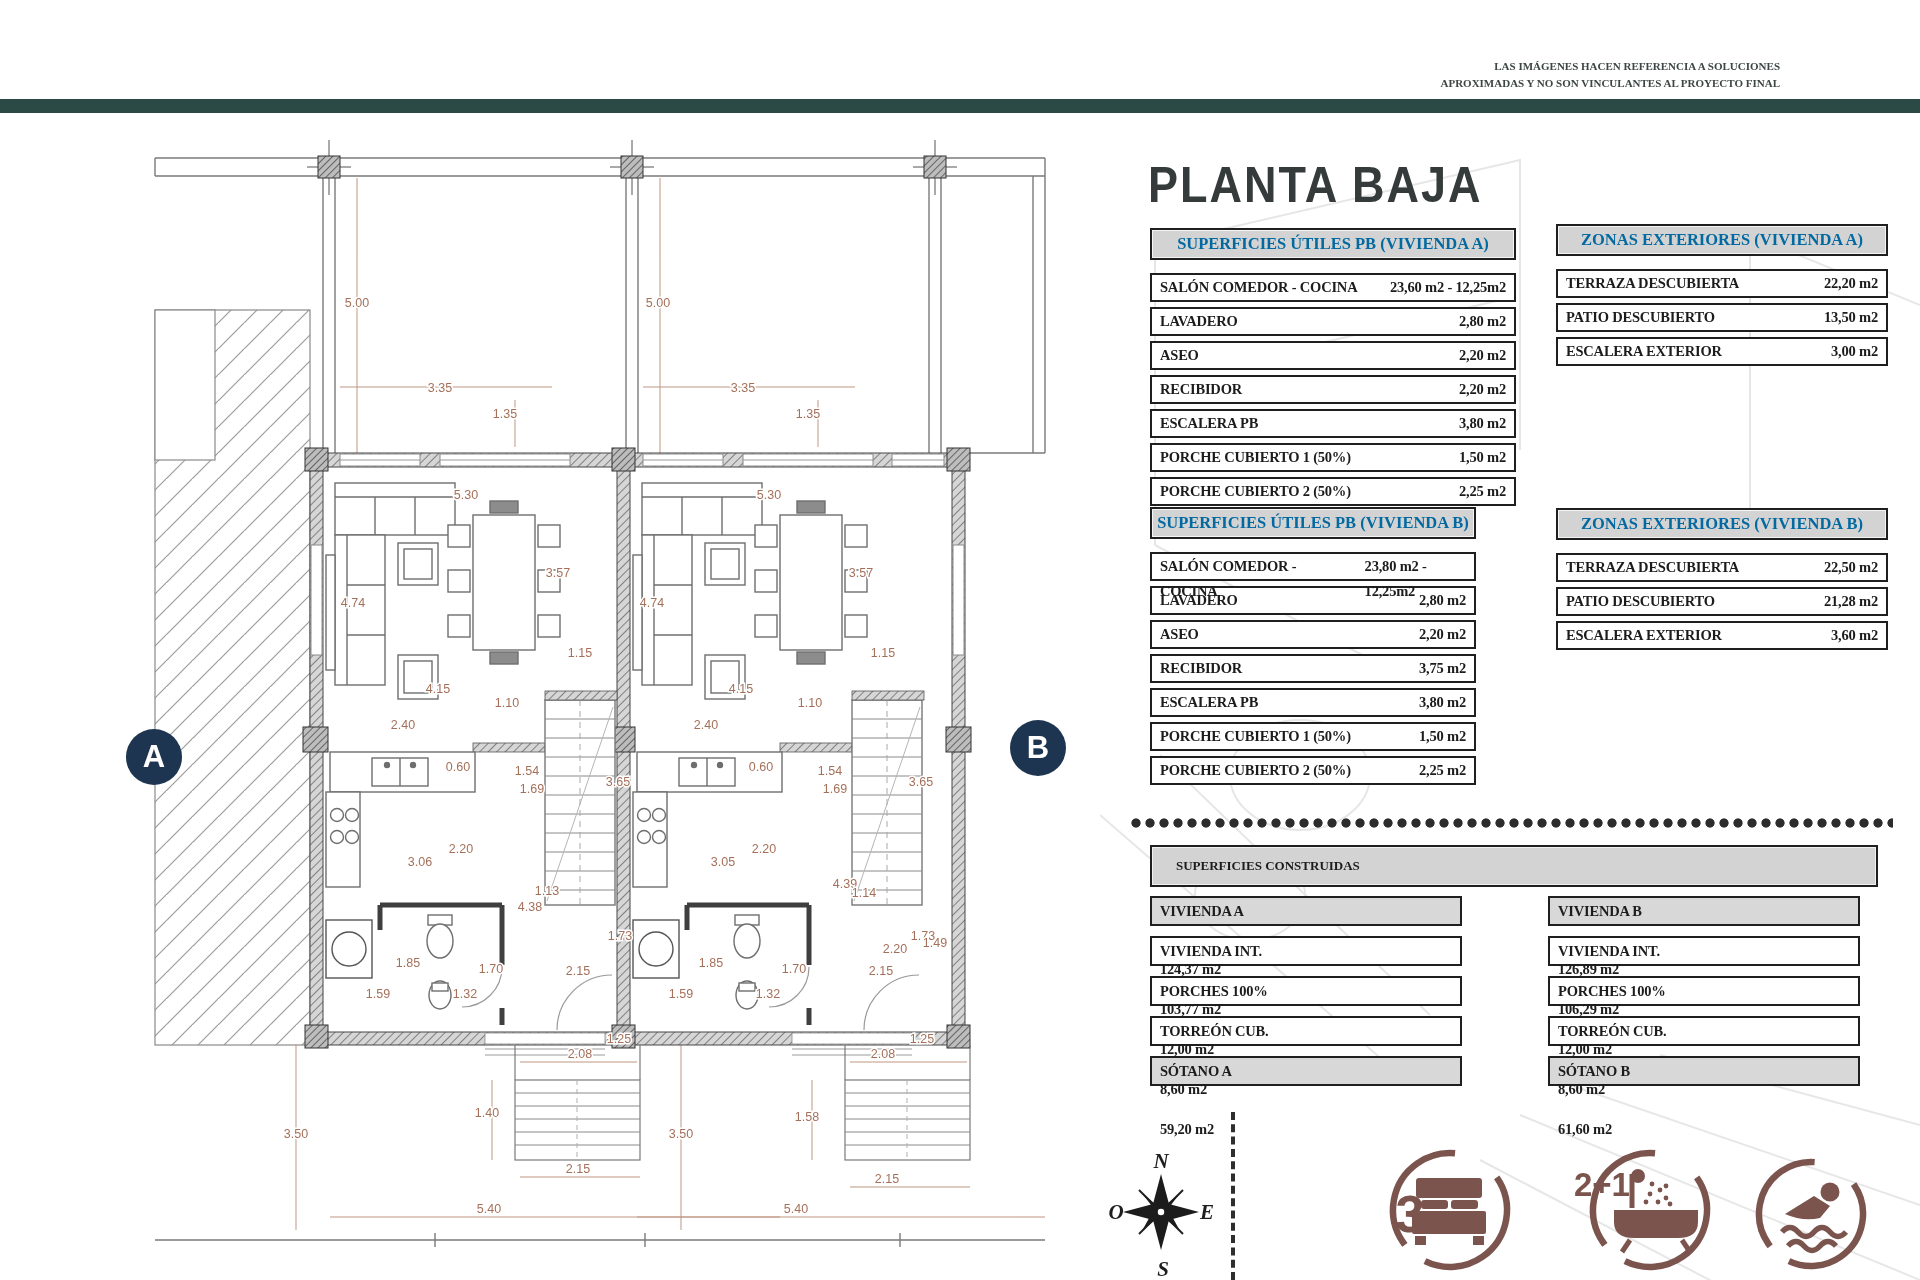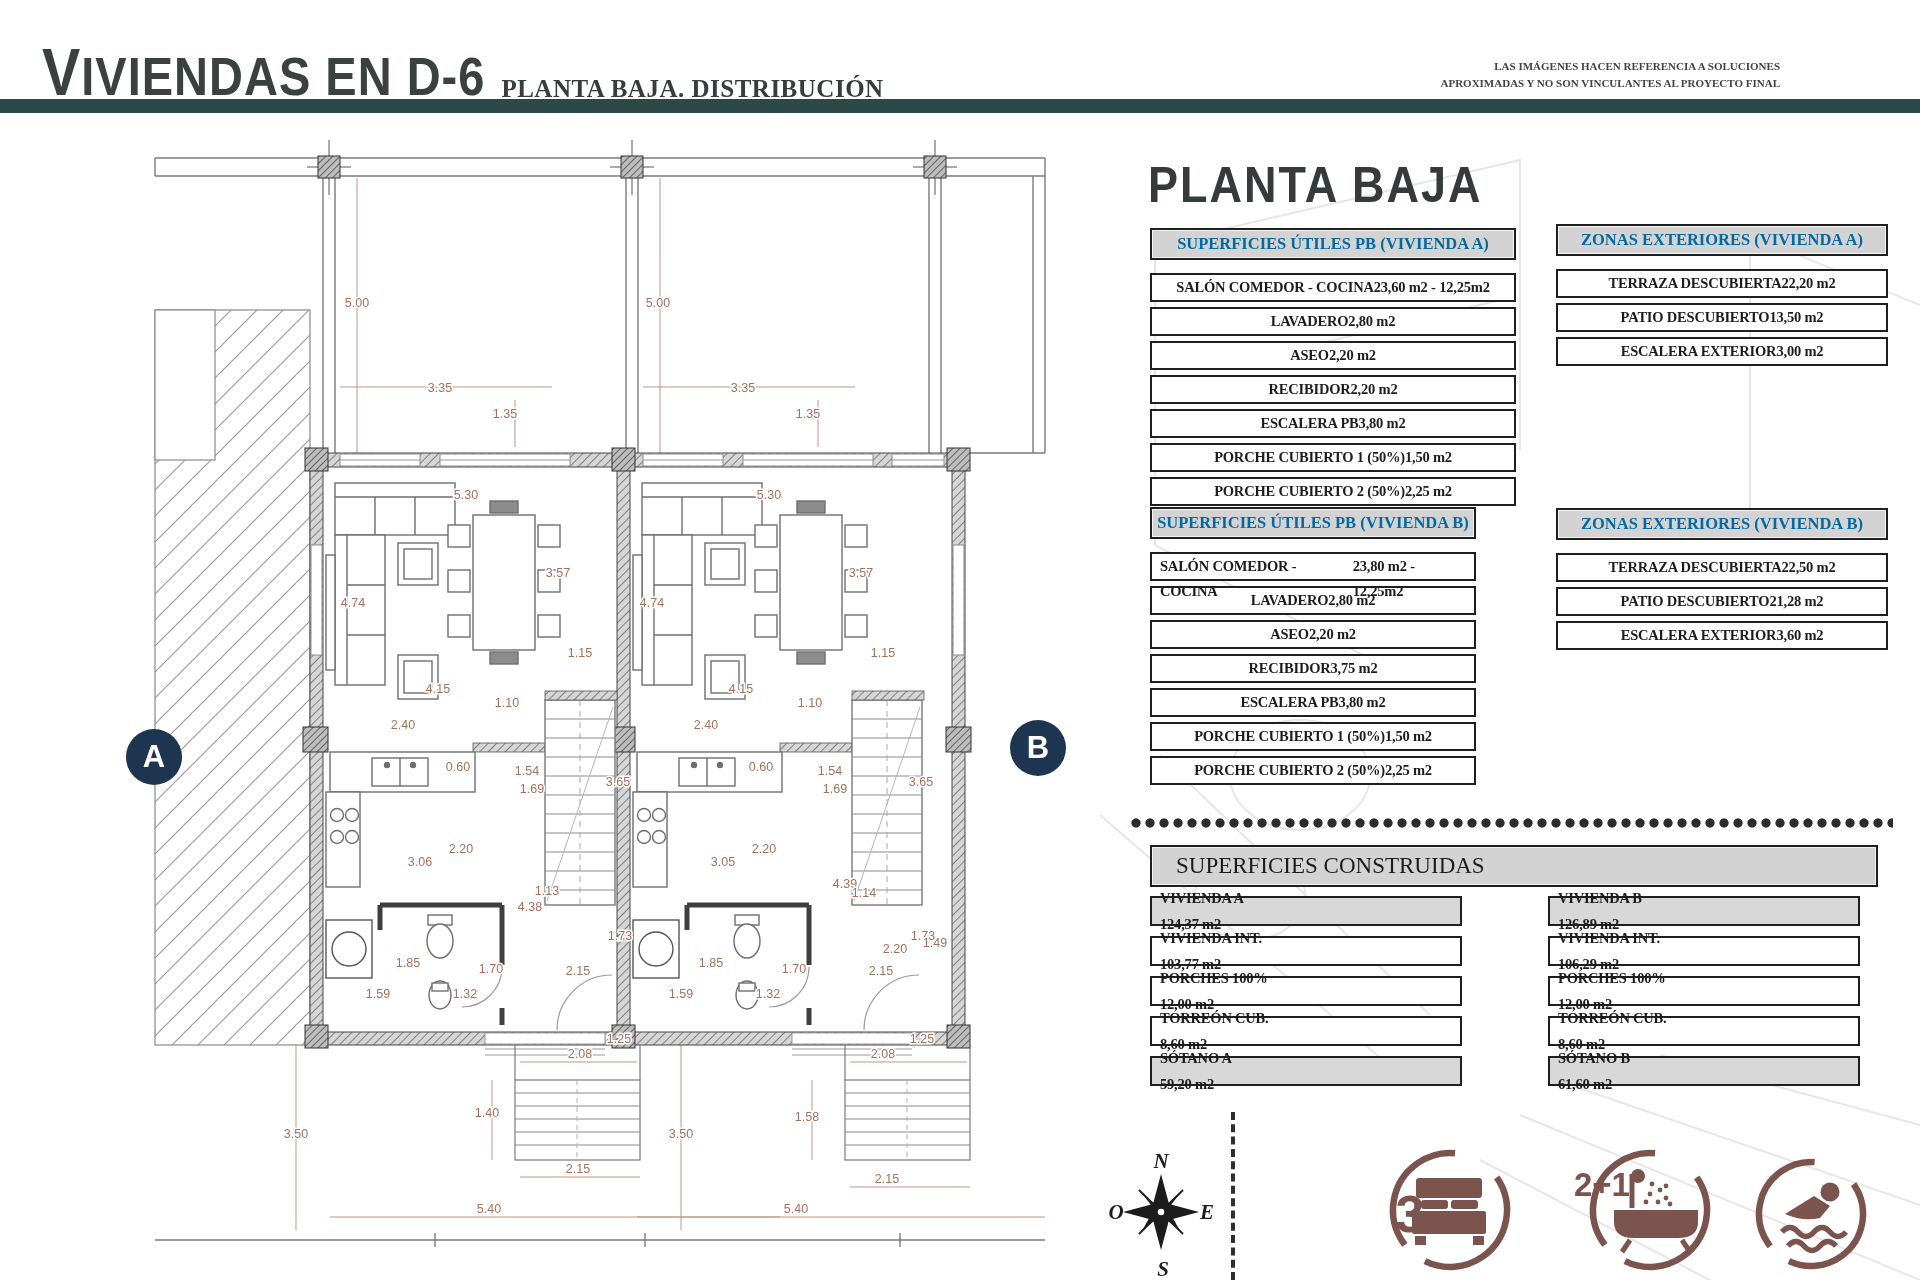--- a/index.html
+++ b/index.html
@@ -17,27 +17,27 @@
   .teal-bar{position:absolute;left:0;top:99px;width:1920px;height:14px;background:#2c4a45;}
   
   .pb-title{position:absolute;left:1148px;top:156px;font-size:45px;font-weight:bold;color:#343b3a;
             letter-spacing:2px;font-family:"Liberation Sans",sans-serif;
             transform:scaleY(1.12);transform-origin:left top;}
   .data-table{position:absolute;}
   .t-header{height:28px;line-height:28px;text-align:center;background:#d3d3d3;
             border:2px solid #1f1f1f;box-shadow:inset 0 0 0 1px #f5f5f5;
             font-size:16.5px;font-weight:bold;color:#0369a1;margin-bottom:13px;}
   .t-row{height:25px;line-height:25px;background:#fff;border:2px solid #1f1f1f;
-         margin-bottom:5px;display:flex;justify-content:center;
-         font-size:14.5px;font-weight:bold;color:#1c1c1c;padding:0 8px;letter-spacing:-0.2px;}
+         margin-bottom:5px;display:flex;justify-content:space-between;
+         font-size:14.5px;font-weight:bold;color:#1c1c1c;padding:0 8px;letter-spacing:-0.2px;gap:32px;}
   .t-row.shaded{background:#d8d8d8;}
   .construidas .t-row{height:26px;line-height:26px;margin-bottom:10px;flex-direction:column;}
   .c-header{position:absolute;left:1150px;top:845px;width:700px;height:38px;line-height:38px;
             background:#d3d3d3;border:2px solid #1f1f1f;box-shadow:inset 0 0 0 1px #f0f0f0;
-            font-size:23px;font-weight:normal;color:#1c1c1c;padding-left:24px;}
+            font-size:13px;font-weight:bold;color:#1c1c1c;padding-left:24px;}
   .dotted-line{position:absolute;left:1131px;top:818px;width:762px;height:10px;
                background:radial-gradient(circle at 5px 5px,#2c2c2c 4.2px,transparent 5px);
                background-size:14px 10px;background-repeat:repeat-x;}
   .dash-sep{position:absolute;left:1231px;top:1112px;height:168px;width:0;
             border-left:4.5px dashed #2e2e2e;}
   
   .plan-svg{position:absolute;left:140px;top:115px;}
   .badge{position:absolute;width:56px;height:56px;border-radius:50%;background:#1d3550;
          color:#fff;font-family:"Liberation Sans",sans-serif;font-weight:bold;font-size:31px;
          display:flex;align-items:center;justify-content:center;}
@@ -50,24 +50,20 @@
   .compass-letter{font-family:"Liberation Serif",serif;font-style:italic;font-weight:bold;
                   font-size:21px;fill:#1e1e1e;text-anchor:middle;}
   .amen-svg{position:absolute;left:1258px;top:1136px;}
   .amen-num{font-family:"Liberation Sans",sans-serif;font-weight:bold;fill:#7b544e;text-anchor:middle;}
 </style>
 </head>
 <body>
 
 <div class="page">
 
-  <div class="masthead">
-    <span class="main-title">VIVIENDAS EN D-6</span>
-    <span class="sub-title">PLANTA BAJA. DISTRIBUCIÓN</span>
-  </div>
   <div class="disclaimer">
     <div>LAS IMÁGENES HACEN REFERENCIA A SOLUCIONES</div>
     <div>APROXIMADAS Y NO SON VINCULANTES AL PROYECTO FINAL</div>
   </div>
   <div class="teal-bar"></div>
 
   <svg class="sketch" width="820" height="1165" viewBox="0 0 820 1165">
     <g stroke="#e4e4e4" stroke-width="2" fill="none" opacity="0.9">
       <path d="M55 130 L420 45 L420 335"></path>
       <path d="M55 130 L55 430 M55 430 L300 560"></path>

